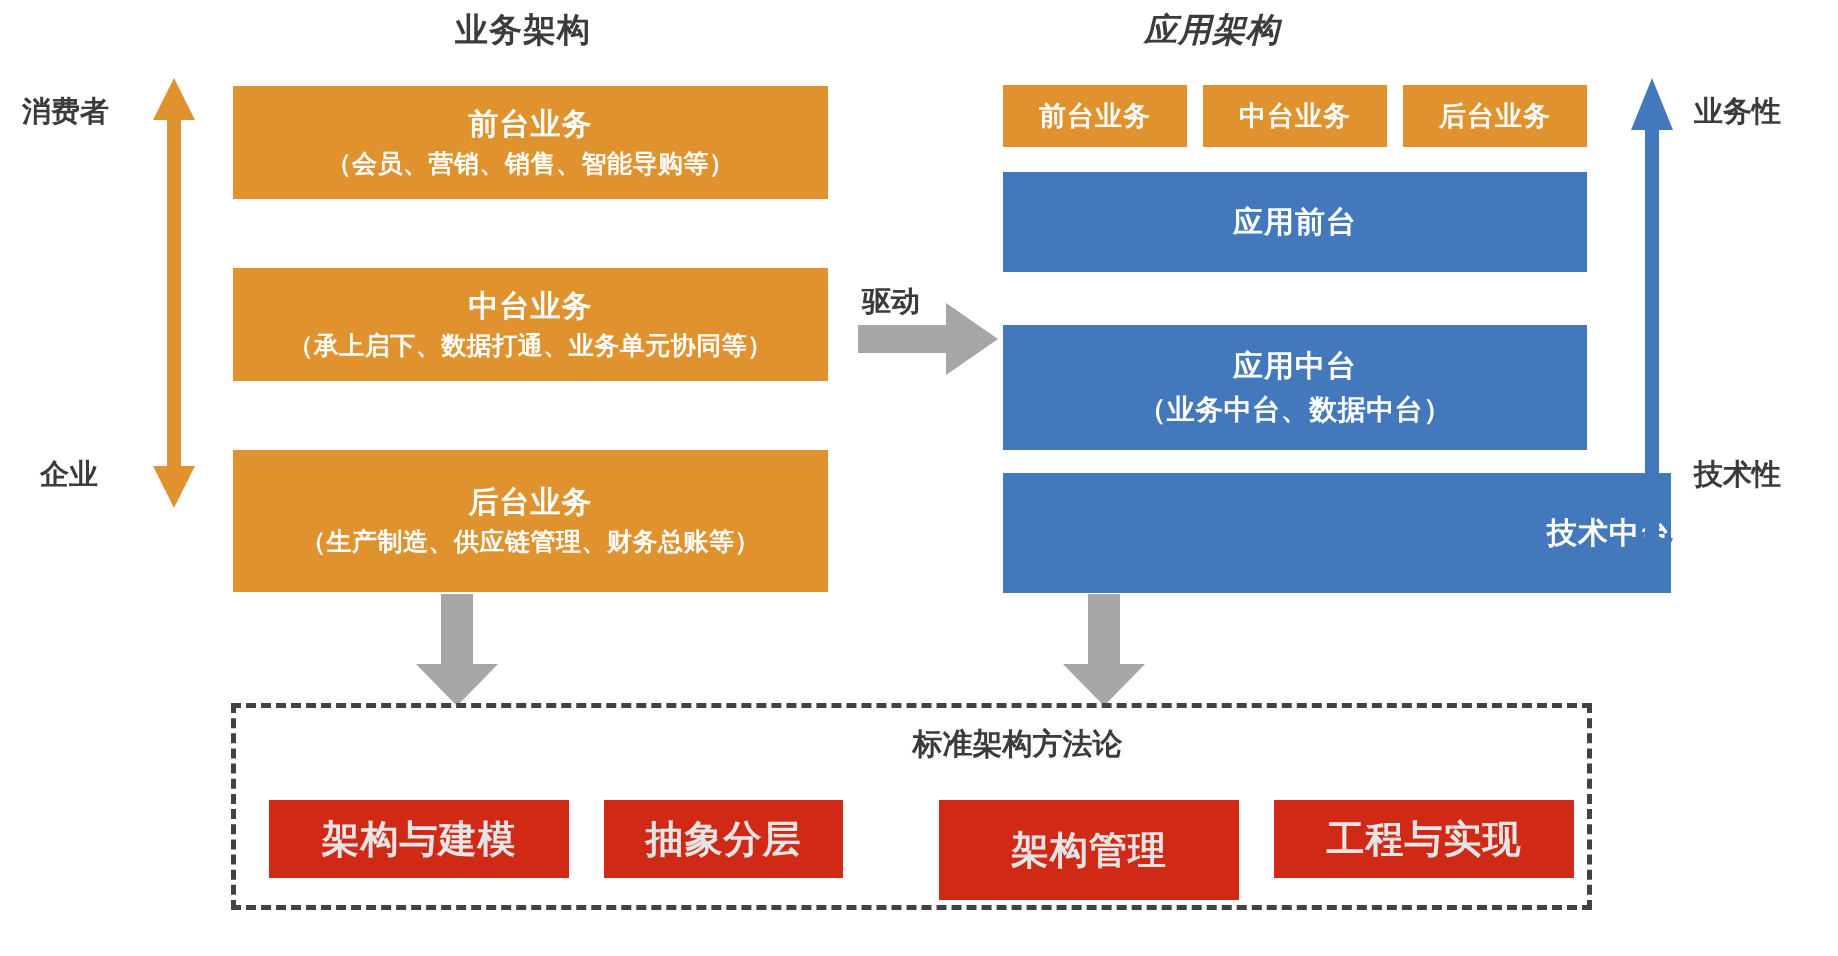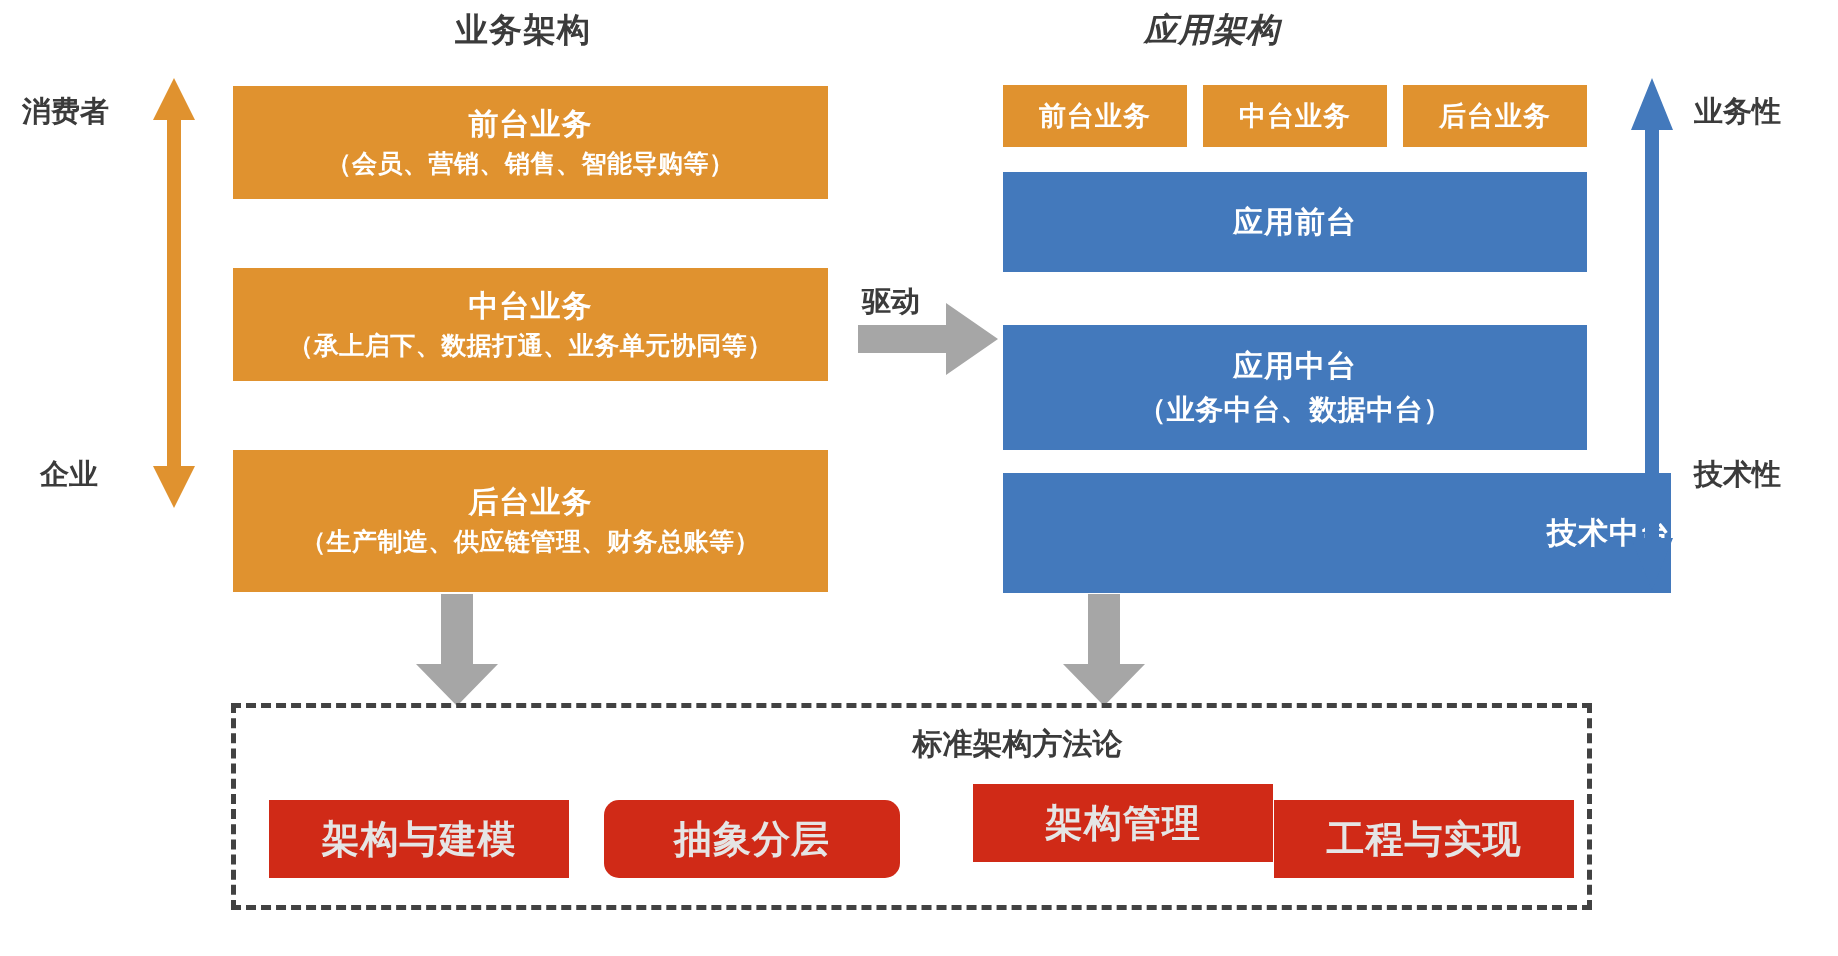--- a/index.html
+++ b/index.html
@@ -200,23 +200,23 @@
     </svg>
   </div>
 
   <div class="abs dashed-frame" style="left:231px;top:703px;width:1361px;height:207px;"></div>
 
   <div class="abs method-title" style="left:231px;top:724px;width:1573px;text-align:center;">标准架构方法论</div>
 
   <div class="abs red-box ctr" style="left:269px;top:800px;width:300px;height:78px;">
     <span>架构与建模</span>
   </div>
-  <div class="abs red-box ctr" style="left:604px;top:800px;width:296px;height:78px;border-radius:15px;">
+  <div class="abs red-box ctr" style="left:604px;top:800px;width:239px;height:78px;">
     <span>抽象分层</span>
   </div>
-  <div class="abs red-box ctr" style="left:939px;top:784px;width:300px;height:78px;margin-left:34px;">
+  <div class="abs red-box ctr" style="left:939px;top:800px;width:300px;height:100px;">
     <span>架构管理</span>
   </div>
   <div class="abs red-box ctr" style="left:1274px;top:800px;width:300px;height:78px;">
     <span>工程与实现</span>
   </div>
 
 </div>
 
 </body></html>

